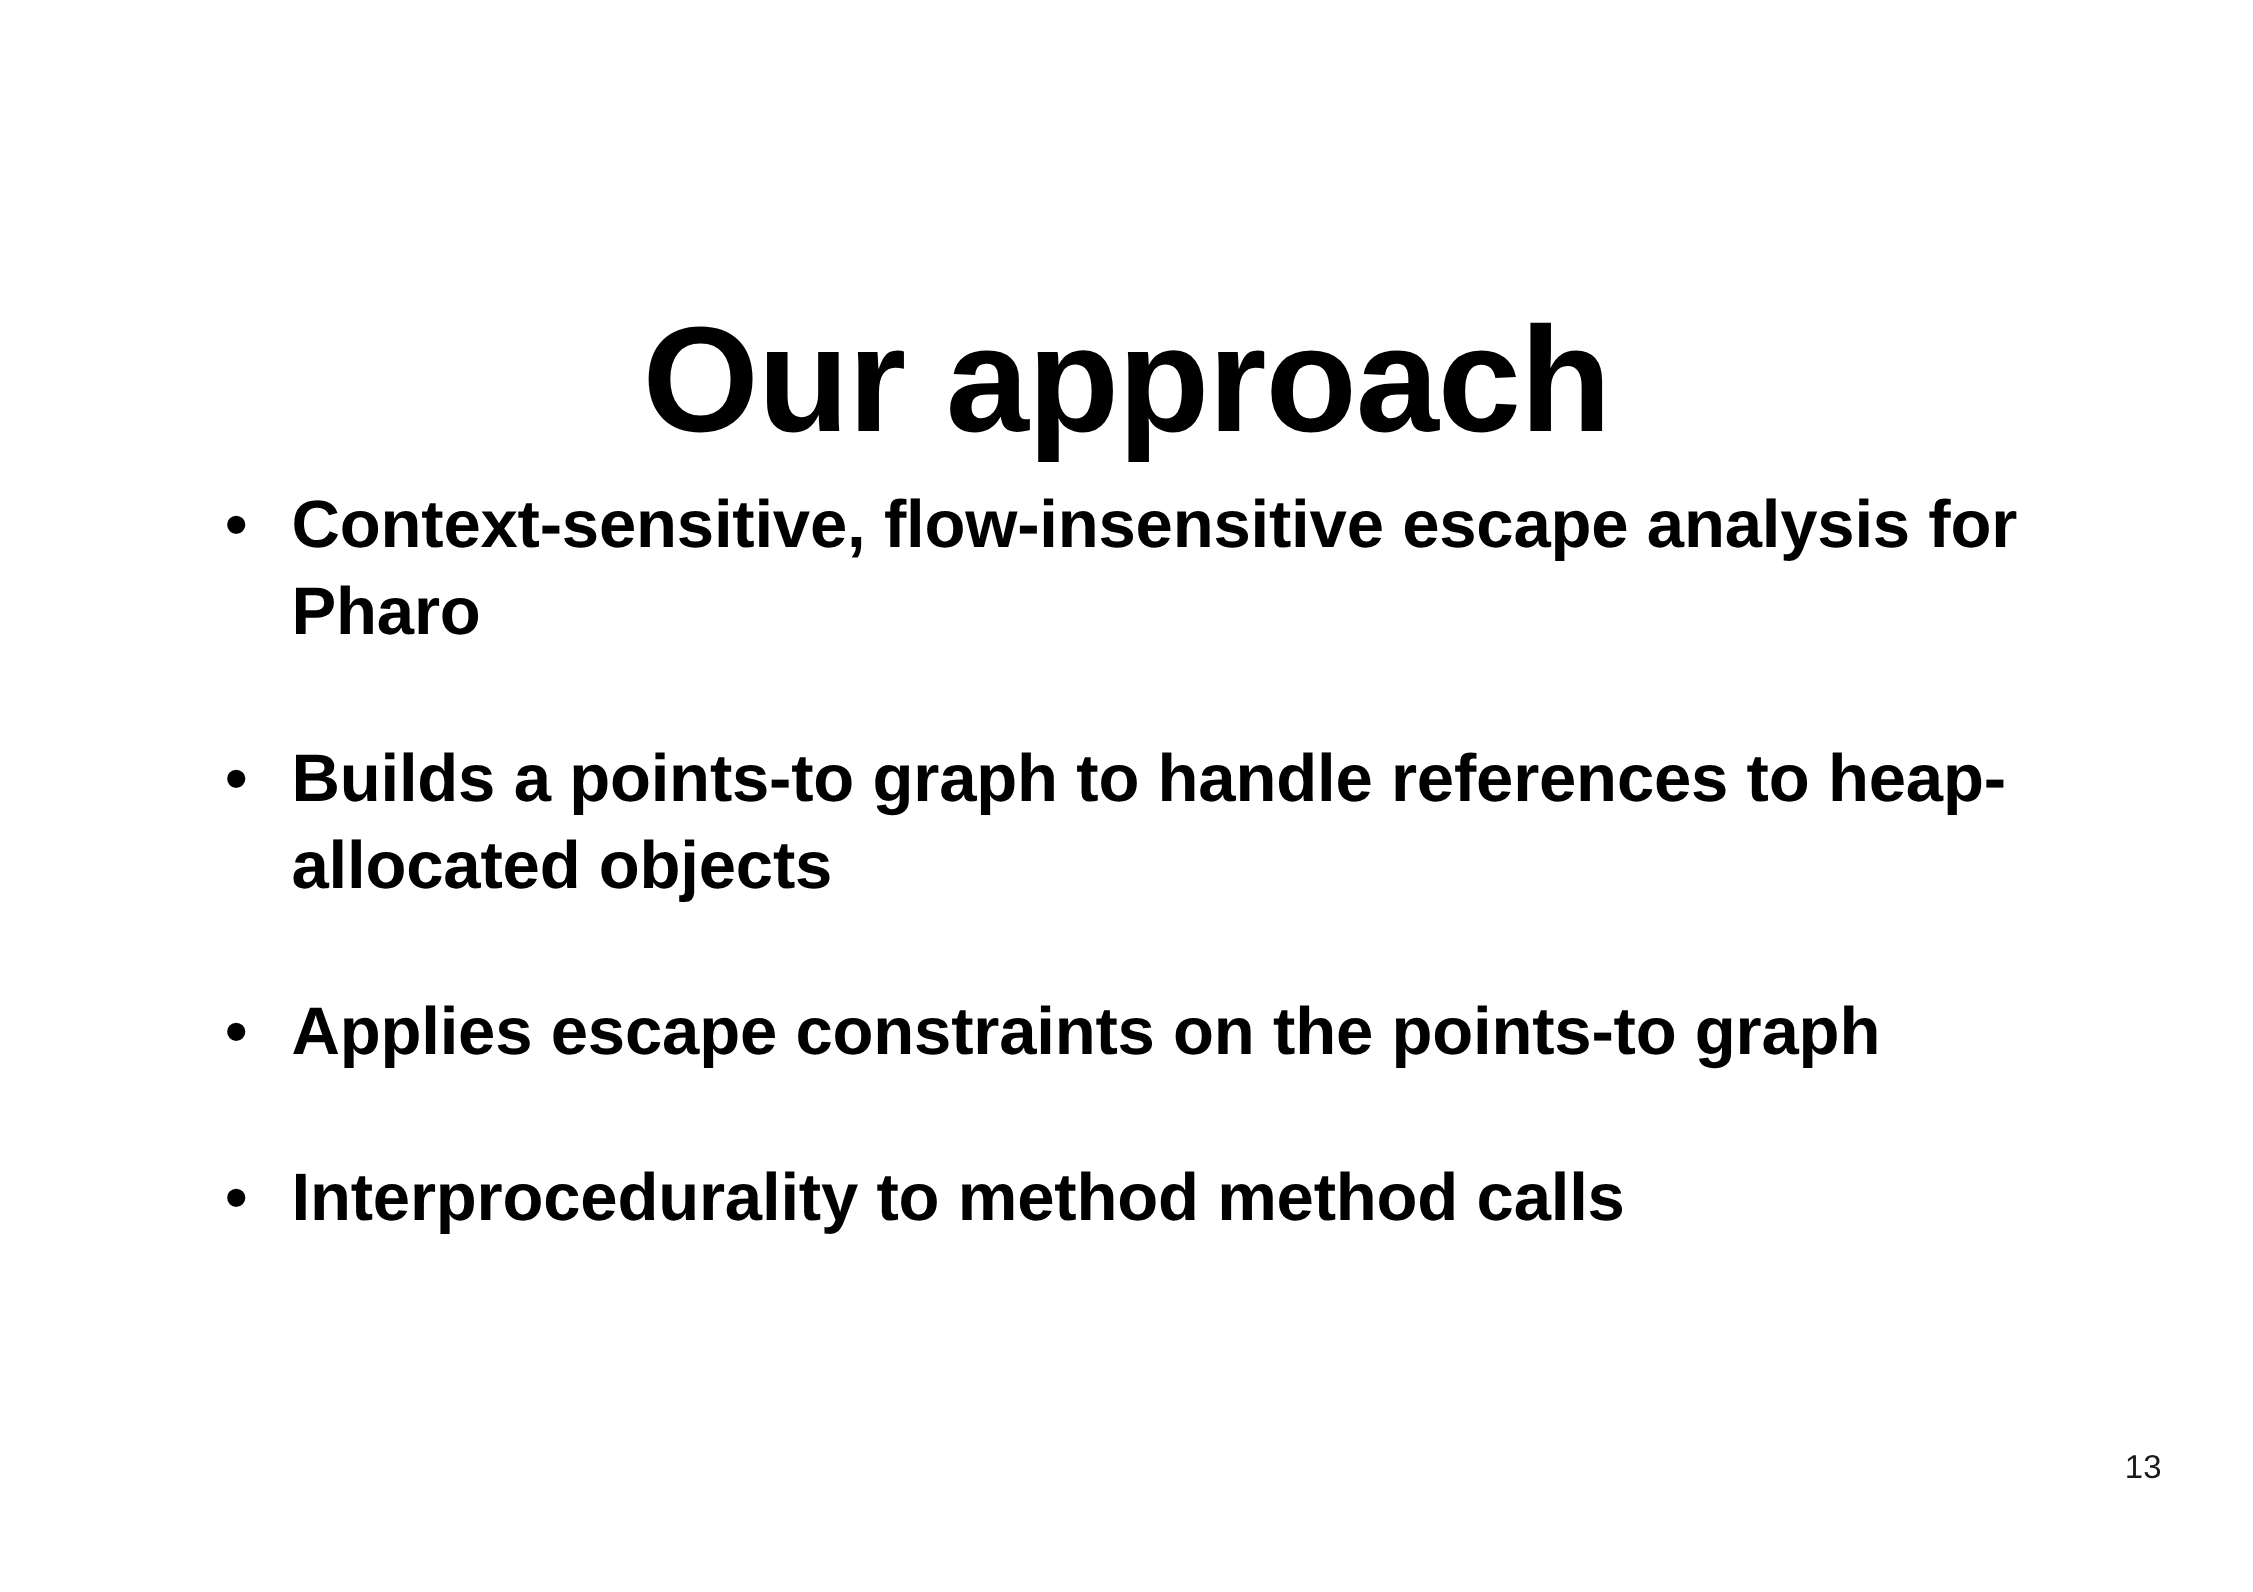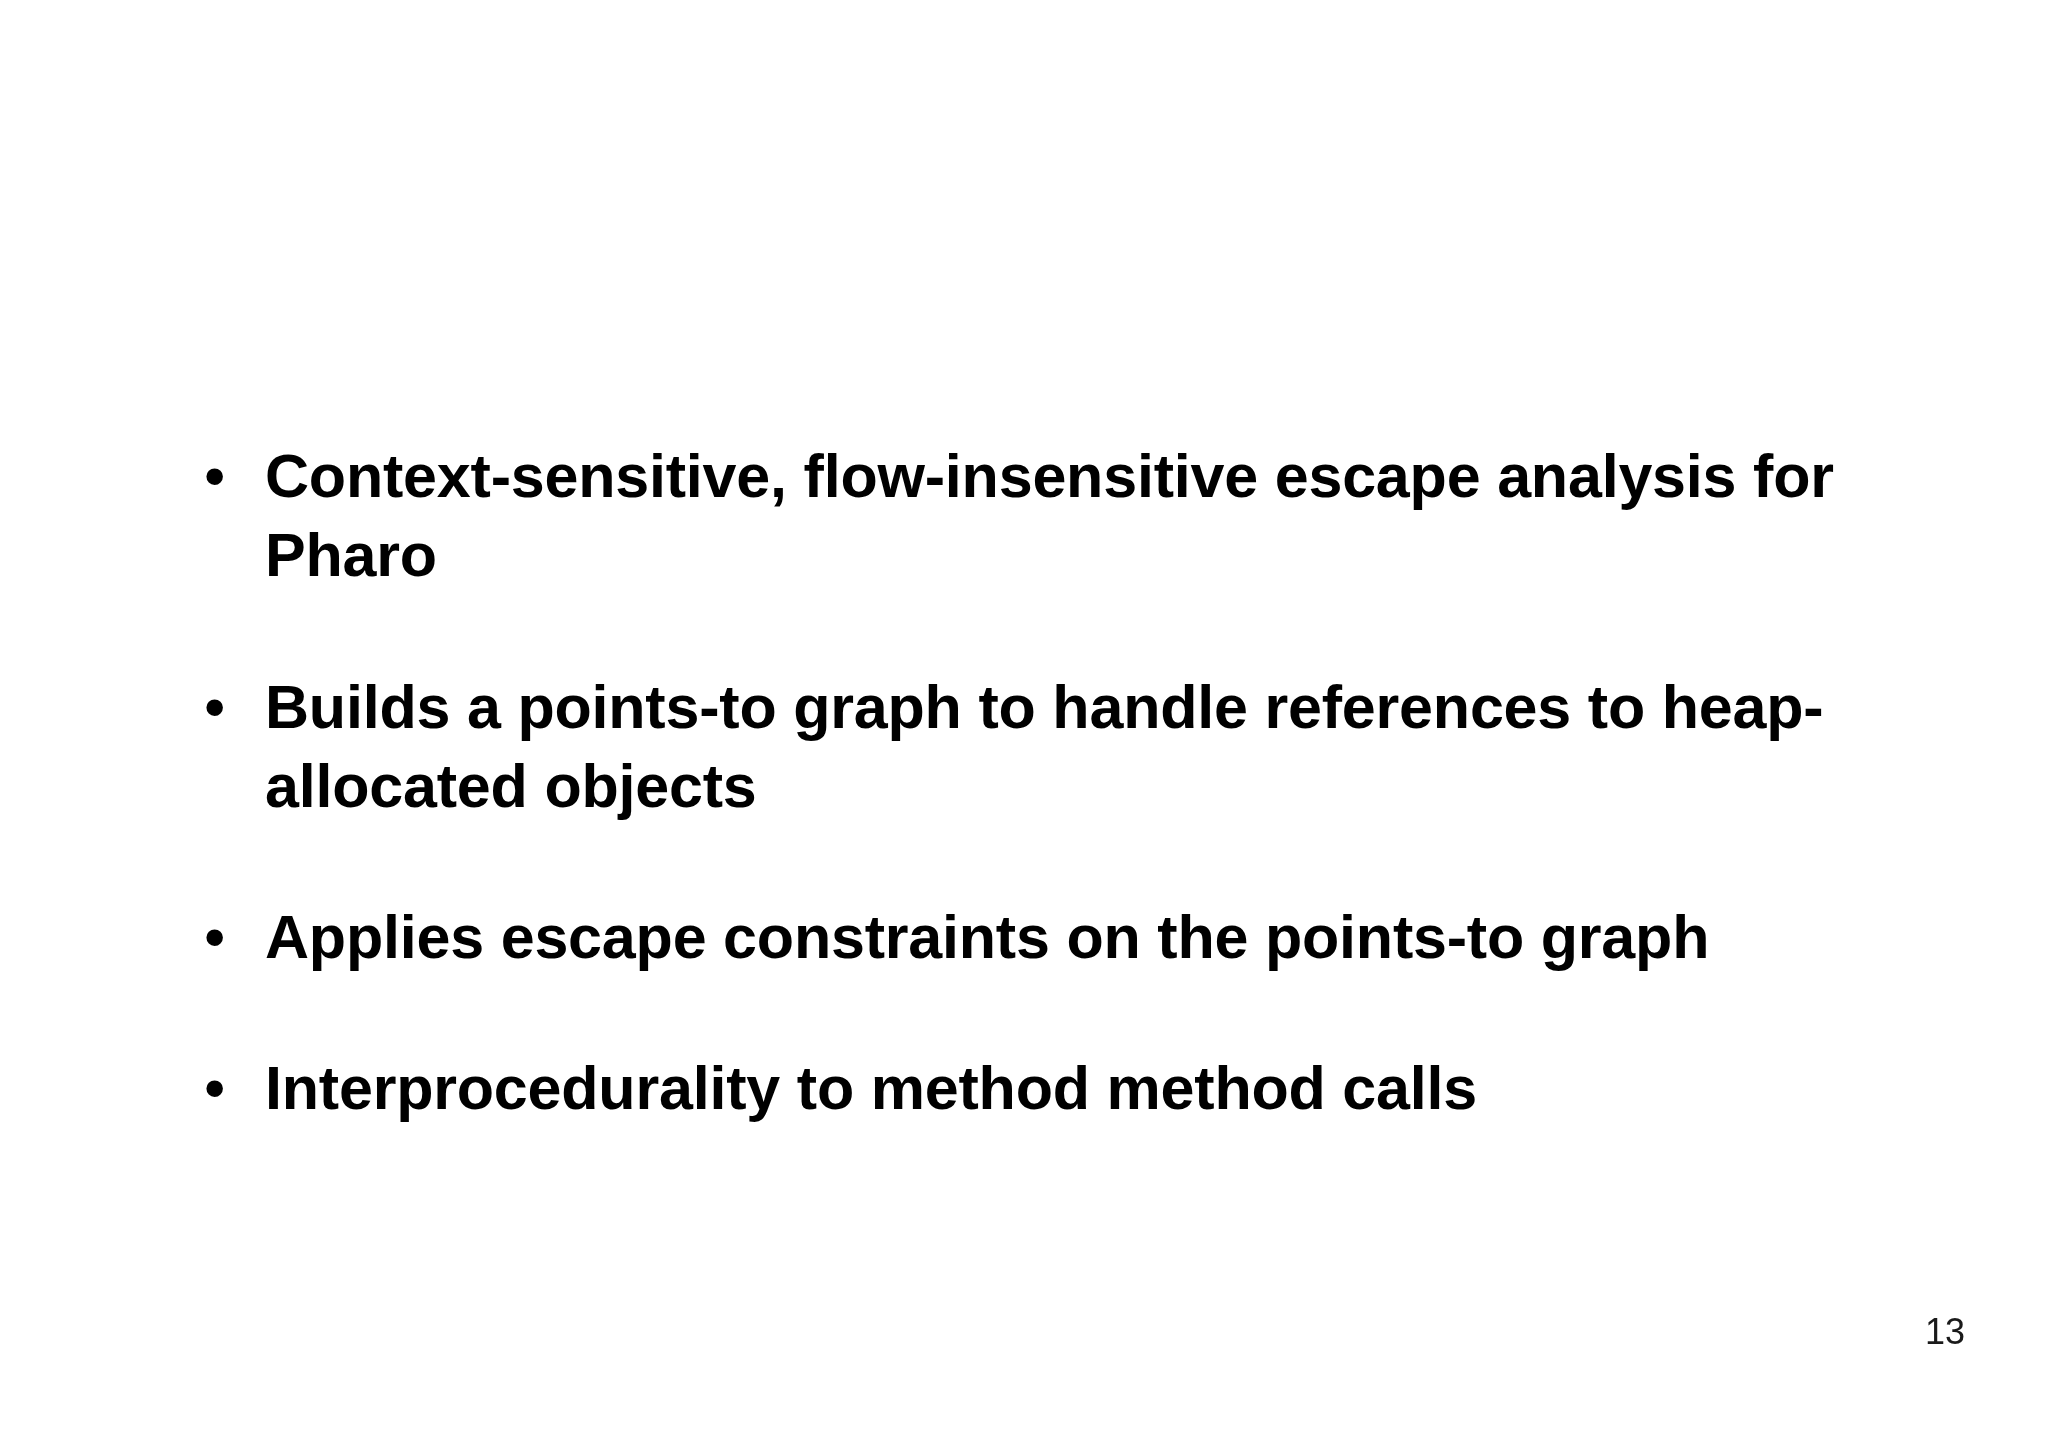--- a/index.html
+++ b/index.html
@@ -85,30 +85,31 @@
   .wrap-1 { max-width: 1628px; }
   .wrap-2 { max-width: 1610px; }
   .wrap-3 { max-width: 1700px; }
   .wrap-4 { max-width: 1700px; }
 
   
   .page-number {
     position: absolute;
     right: 83px;
     bottom: 97px;
-    font-size: 36px;
+    font-size: 30px;
     line-height: 1;
     color: #1a1a1a;
   }
 </style>
 </head>
 <body>
 
 <div class="slide">
 
+  <h1 class="slide-title">Our approach</h1>
 
   <ul class="body-list">
 
     <li class="bullet-item">
       <span class="bullet-marker">•</span>
       <span class="bullet-text wrap-1">Context-sensitive, flow-insensitive escape analysis for Pharo</span>
     </li>
 
     <li class="bullet-item">
       <span class="bullet-marker">•</span>

